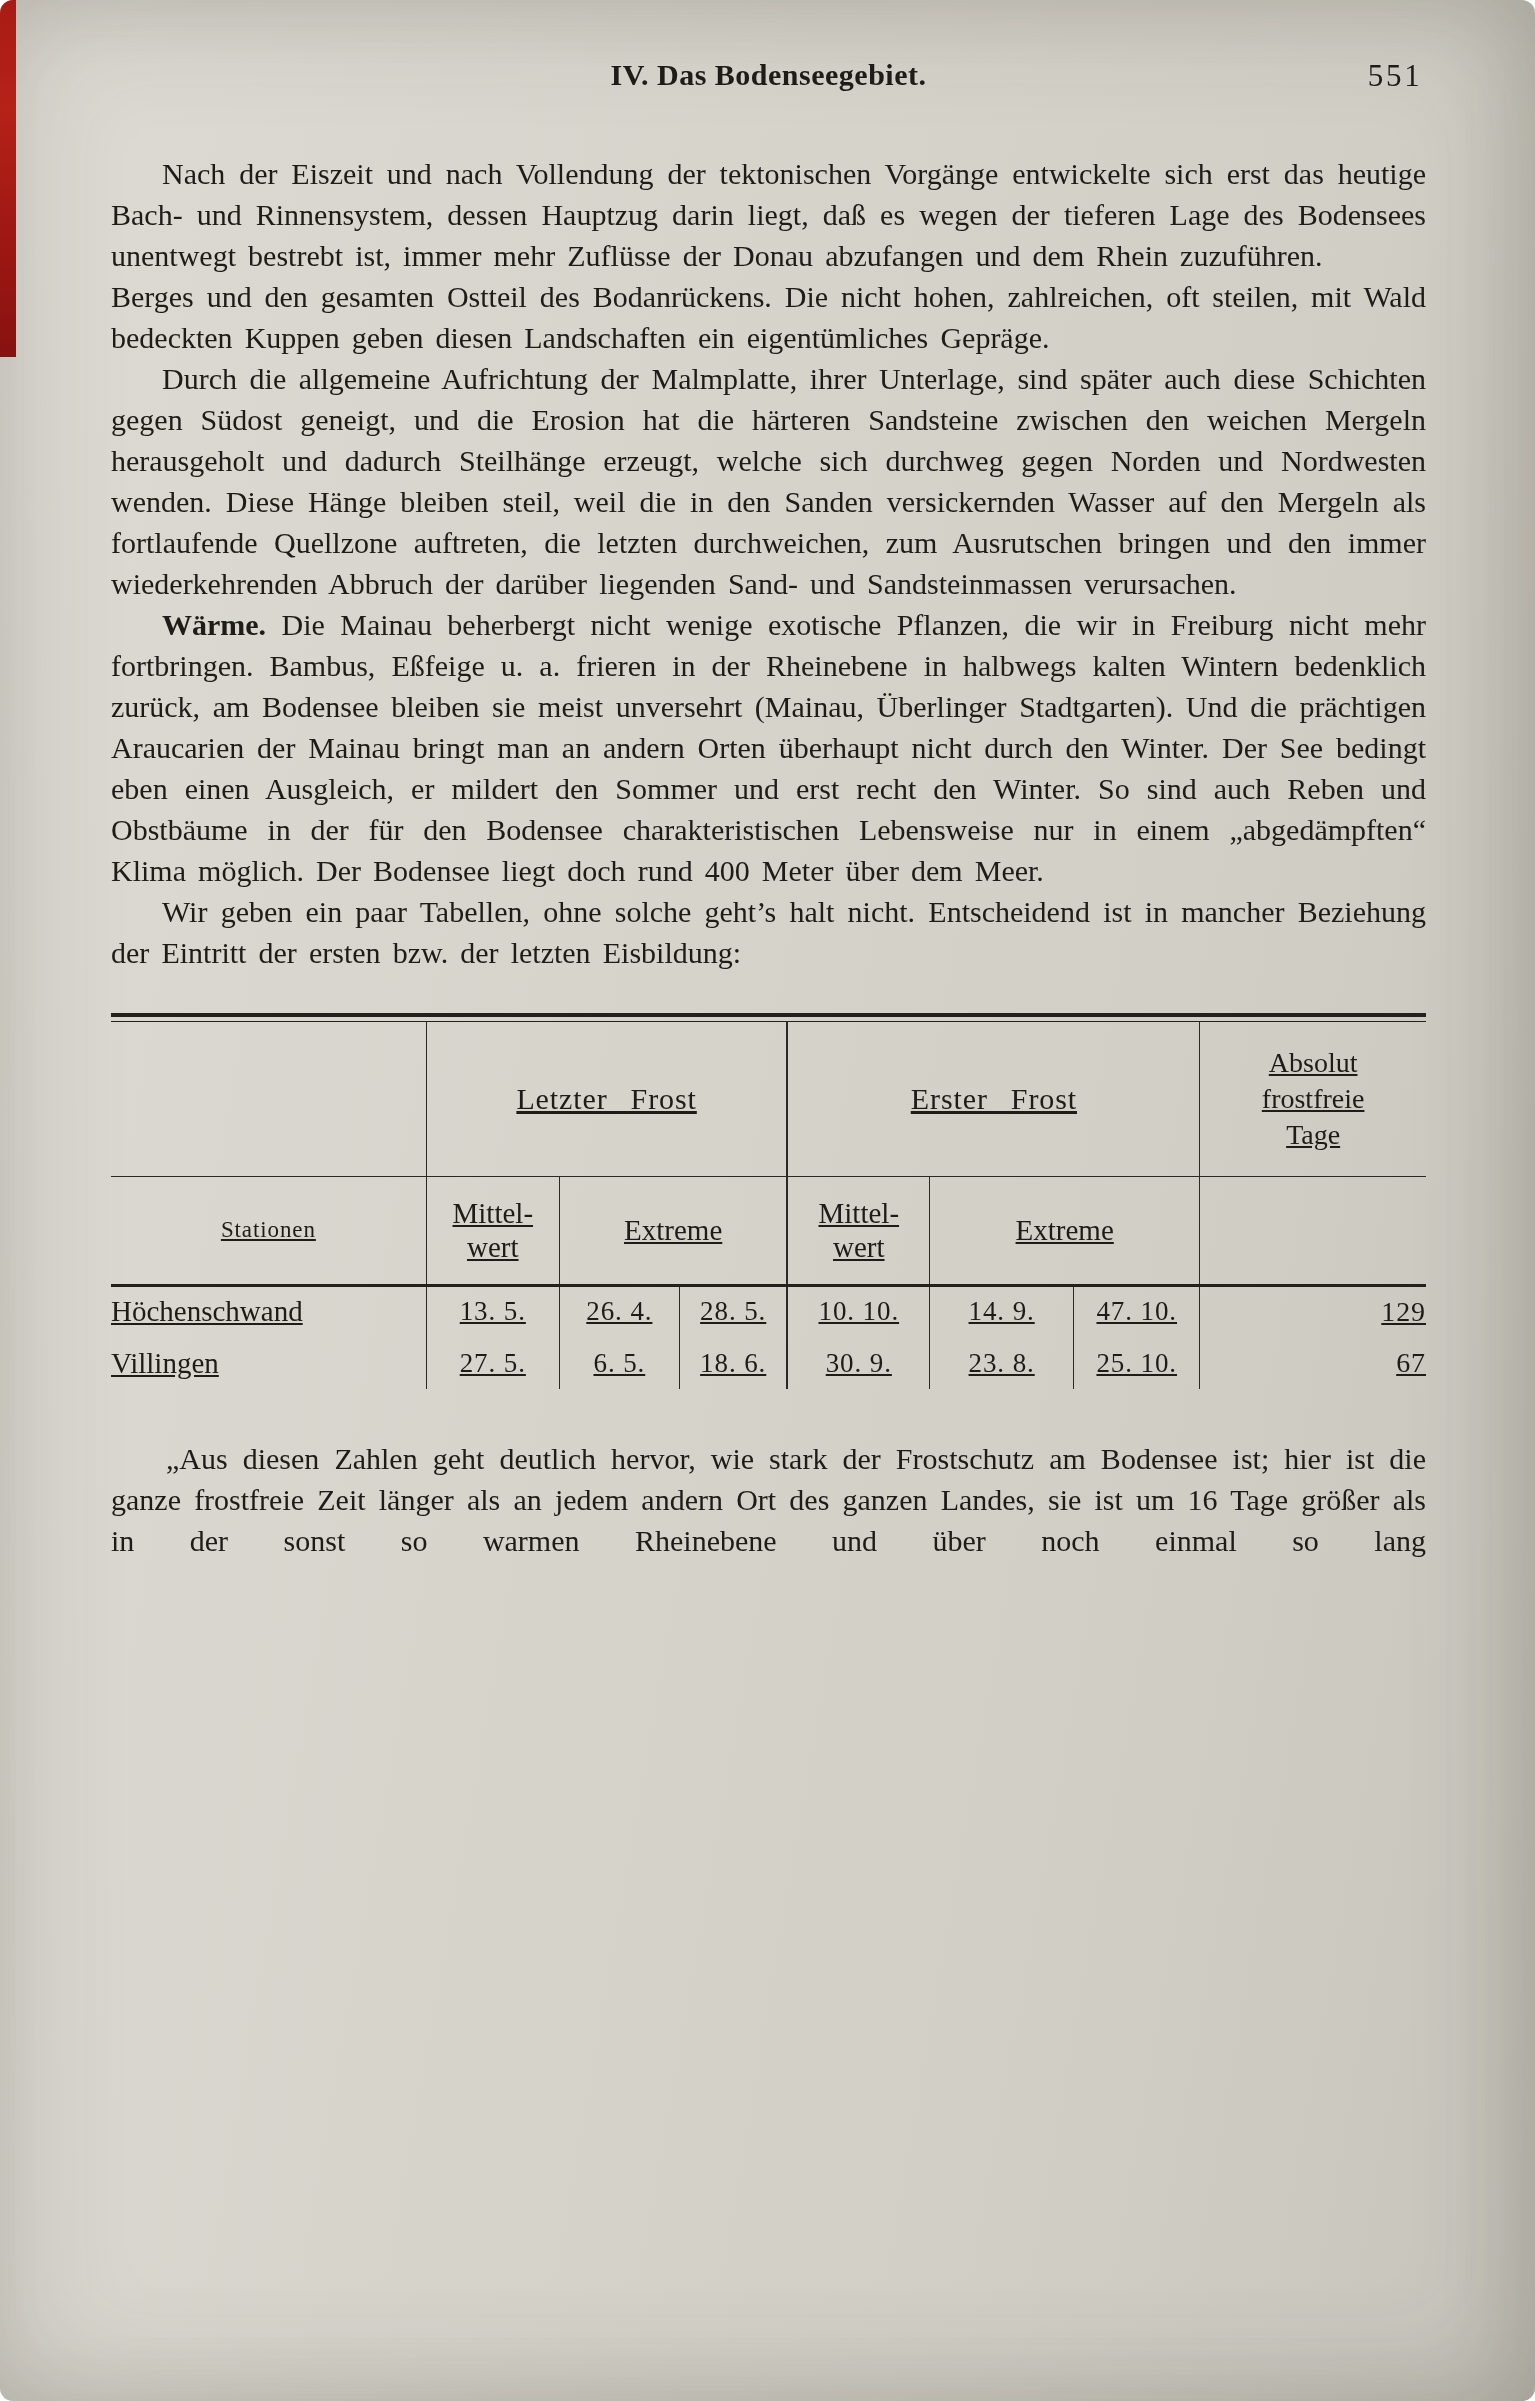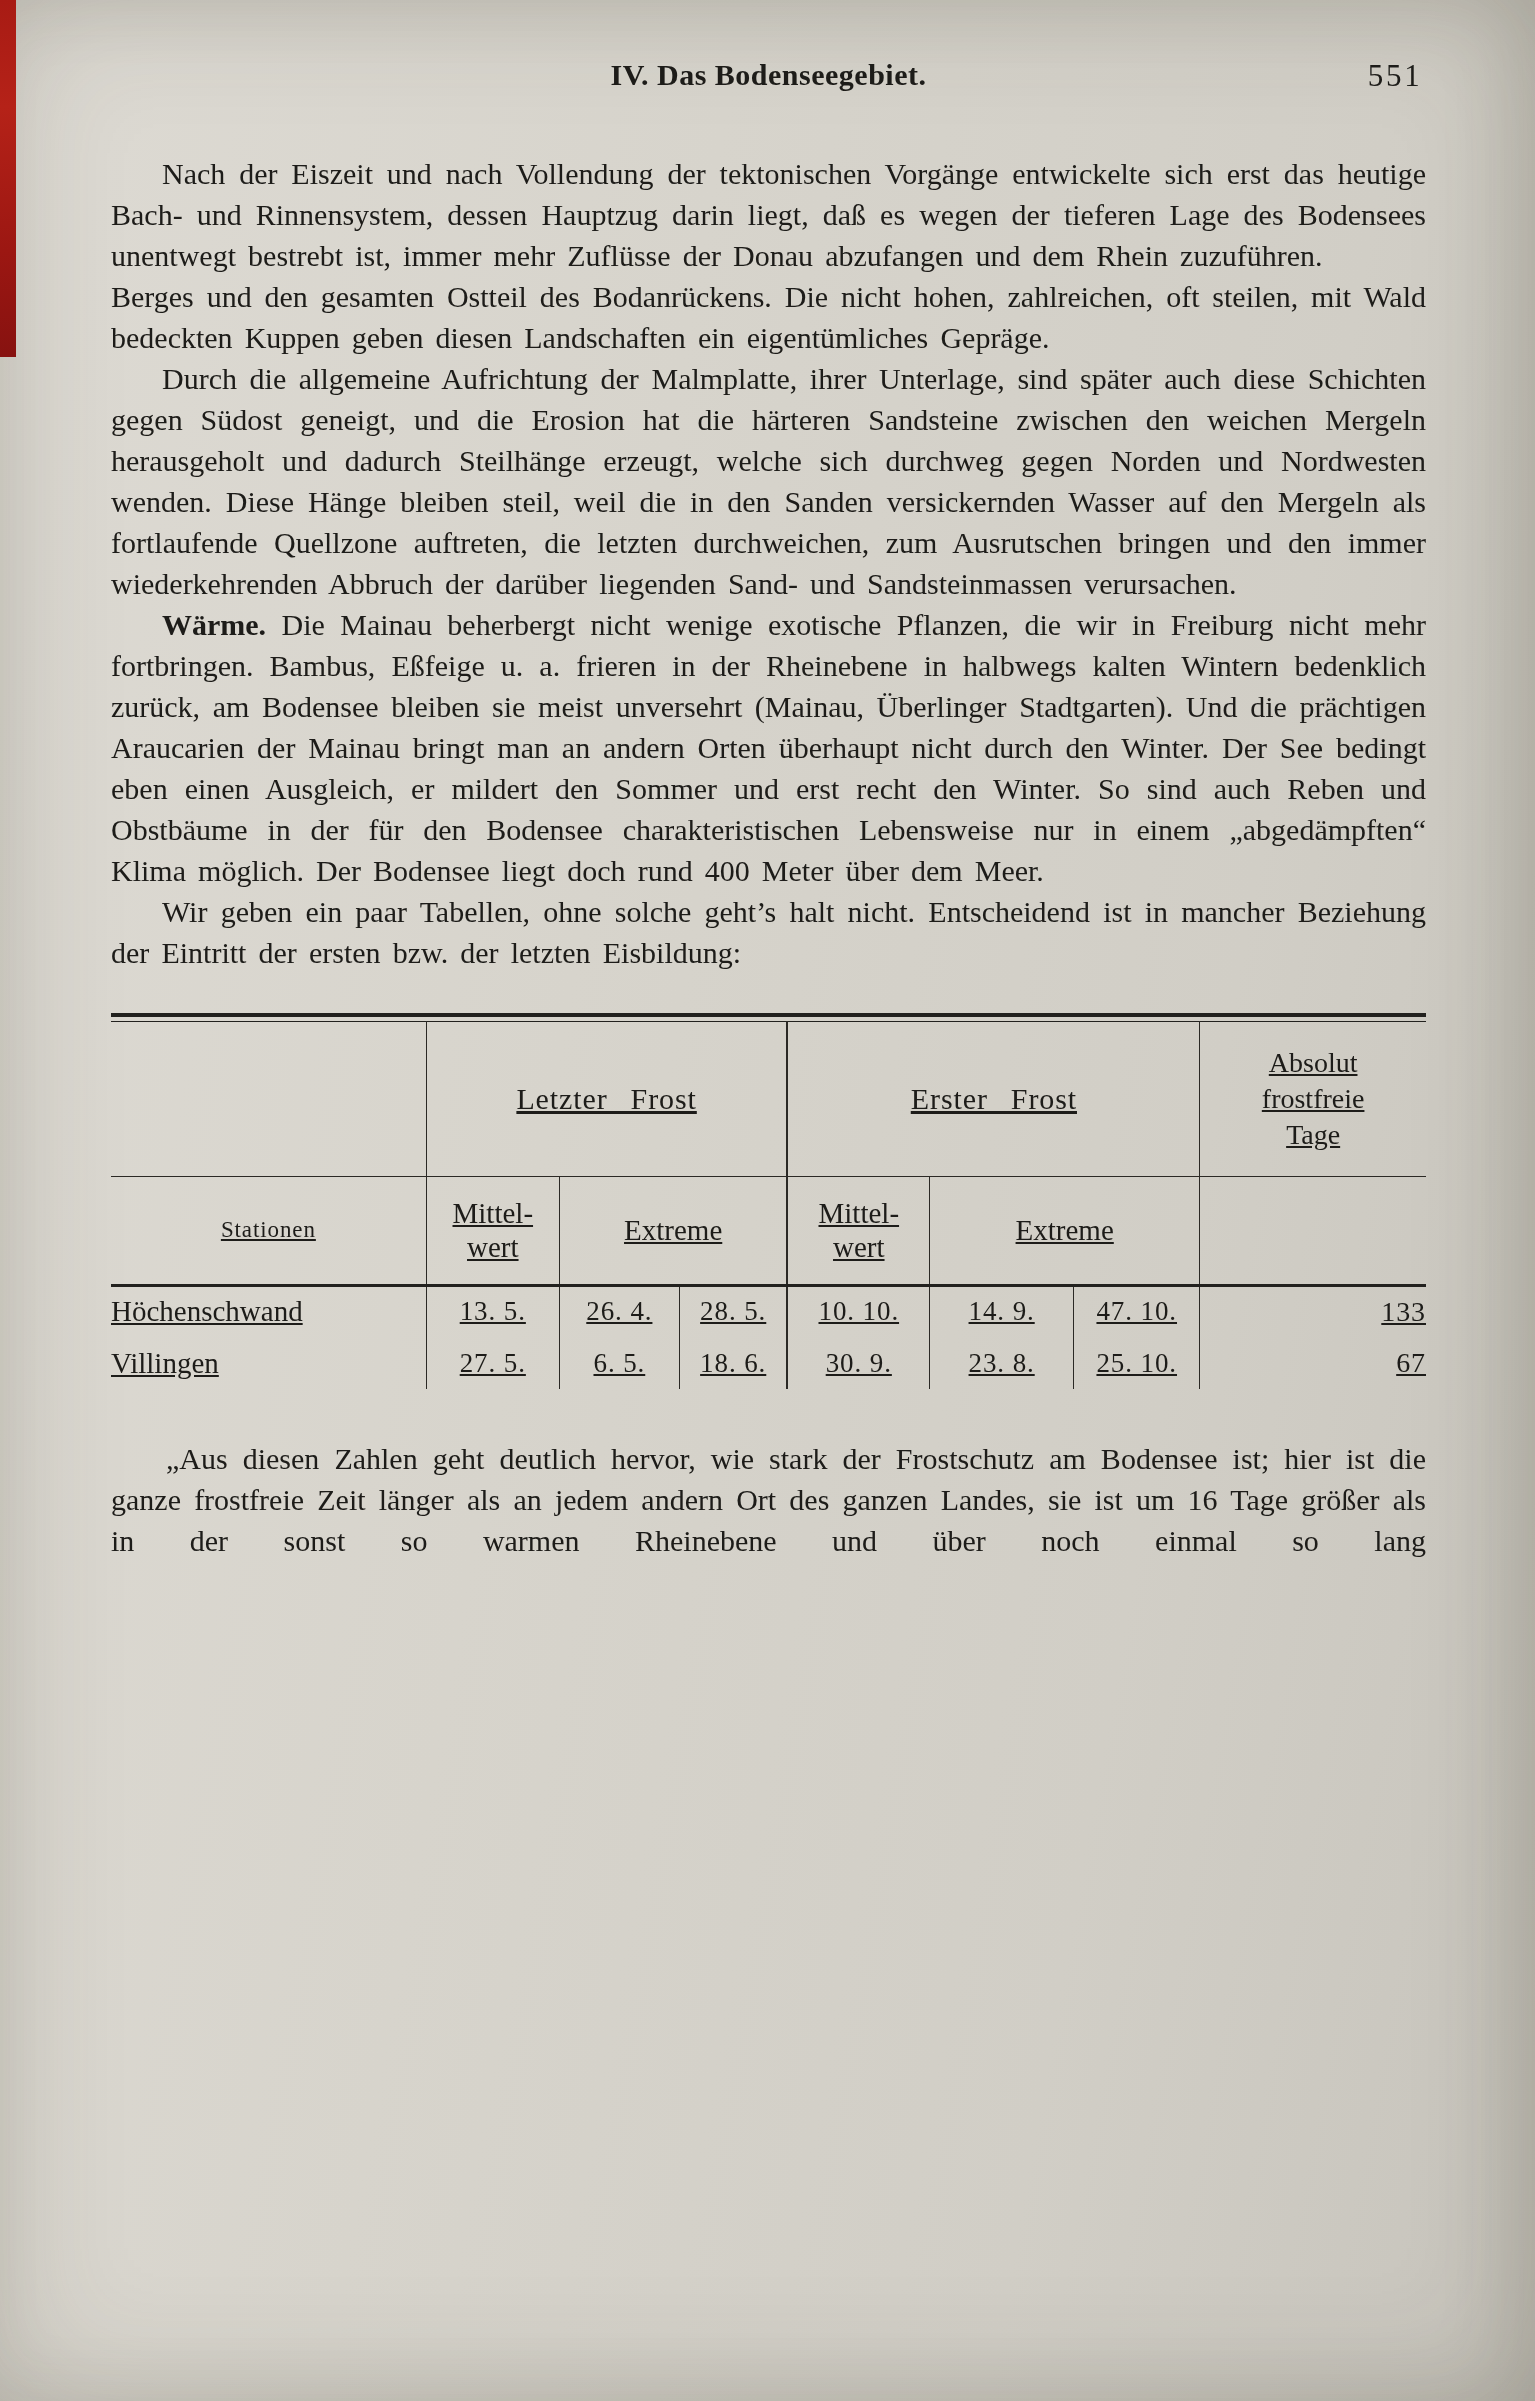--- a/index.html
+++ b/index.html
@@ -8,20 +8,21 @@
   .page {
     position: relative;
     width: 1535px;
     height: 2401px;
     margin: 0 auto;
     overflow: hidden;
     background: linear-gradient(100deg, #dddad3 0%, #d7d4cc 38%, #d1cec6 72%, #c7c4bc 100%);
     box-shadow: inset 0 0 128px rgba(60, 55, 42, 0.20), inset -27px 0 73px rgba(60,55,42,0.10);
     font-family: "Liberation Serif", "DejaVu Serif", serif;
     color: #1d1c19;
+    border-radius: 13px;
   }
 
   .binding-strip {
     position: absolute;
     left: 0; top: 0;
     width: 16.4px; height: 357px;
     background: linear-gradient(180deg, #a81b14 0%, #b52218 30%, #9c1712 70%, #871210 100%);
   }
 
   .content {
@@ -175,21 +176,21 @@
           </tr>
 
           <tr class="data-row">
             <td class="station-cell">Höchenschwand</td>
             <td class="v date-cell">13. 5.</td>
             <td class="v date-cell">26. 4.</td>
             <td class="v date-cell">28. 5.</td>
             <td class="vg date-cell">10. 10.</td>
             <td class="v date-cell">14. 9.</td>
             <td class="v date-cell">47. 10.</td>
-            <td class="v tage-cell">133</td>
+            <td class="v tage-cell">129</td>
           </tr>
           <tr class="data-row">
             <td class="station-cell">Villingen</td>
             <td class="v date-cell">27. 5.</td>
             <td class="v date-cell">6. 5.</td>
             <td class="v date-cell">18. 6.</td>
             <td class="vg date-cell">30. 9.</td>
             <td class="v date-cell">23. 8.</td>
             <td class="v date-cell">25. 10.</td>
             <td class="v tage-cell">67</td>

